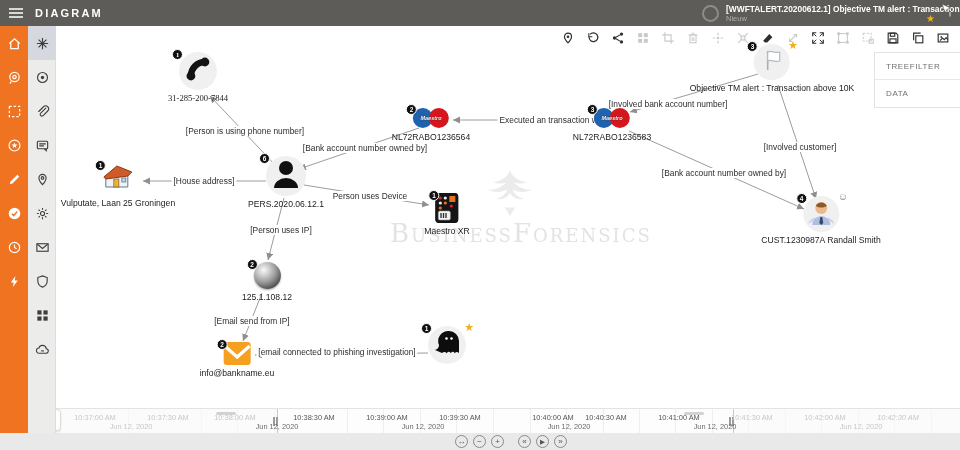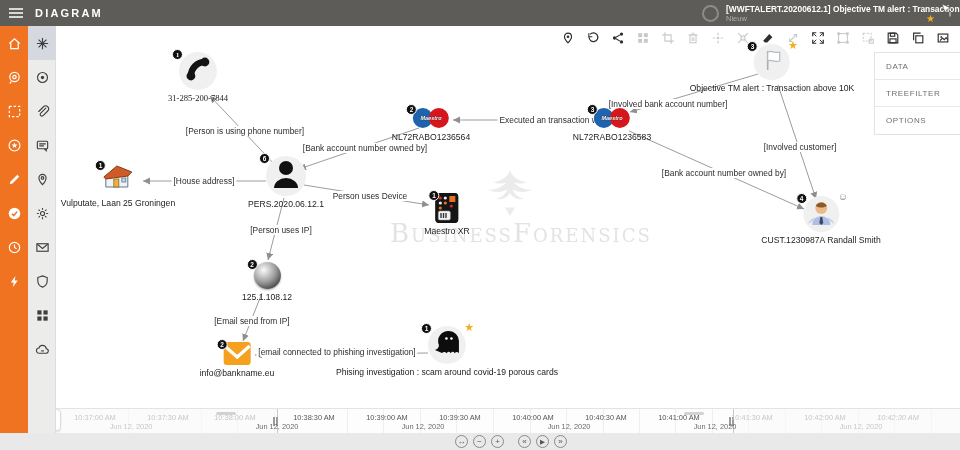--- a/index.html
+++ b/index.html
@@ -363,27 +363,24 @@
       <svg width="14" height="14" viewBox="0 0 16 16" fill="none" stroke="currentColor" stroke-width="1.3">
         <rect x="2.5" y="3.5" width="11" height="9"></rect>
         <circle cx="6" cy="6.8" r="1" fill="currentColor" stroke="none"></circle>
         <path d="M4.5 11l3-3 2 2 2-2.5 2 2.5"></path>
       </svg>
     </span>
 </div>
 
 <div class="panel">
   <div class="prow">
+      <span>TREEFILTER</span>
+    </div>
+  <div class="prow">
       <span>DATA</span>
-    </div>
-  <div class="prow">
-      <span>TREEFILTER</span>
-    </div>
-  <div class="prow">
-      <span>OPTIONS</span>
     </div>
 </div>
 
 <div class="wm">
   <svg width="66" height="52" viewBox="0 0 78 60">
       <path fill="#ebebeb" d="M39 2c-3 9-11 13-20 14 7 2 11 2 16 0-6 6-13 9-22 9 9 4 18 3 23-1-2 7-8 10-14 12 8 1 14-2 17-7v17h-6l6 10 6-10h-6V29c3 5 9 8 17 7-6-2-12-5-14-12 5 4 14 5 23 1-9 0-16-3-22-9 5 2 9 2 16 0-9-1-17-5-20-14z"></path>
     </svg>
   <div class="wm-text">BusinessForensics</div>
 </div>
 
@@ -563,21 +560,20 @@
       <span class="nbadge">1</span>
     <span class="nstar">★</span>
     <div class="ncirc" style="width:38px;height:38px;">
         <span><svg width="30" height="28" viewBox="0 0 30 28">
             <path d="M17 2a10 10 0 0 1 10 10v12c-1.6-1.4-3-1.4-4.2.2-1.2-1.8-2.8-1.8-4 0-1.2-1.8-2.8-1.8-4 0-1.6-1.8-3.2-1.6-4.8-.2l-7-3c2.6-.8 4-2.2 4-5A10 10 0 0 1 17 2z" fill="#0d0d0d"></path>
             <circle cx="14.5" cy="9.5" r="1.3" fill="#fff"></circle>
             <circle cx="19.5" cy="9.5" r="1.3" fill="#fff"></circle>
           </svg></span>
       </div>
   </div>
-  <div class="nlabel">Phising investigation :  scam around covid-19 porous cards</div>
 </div>
 
 <div class="tband">
   <div class="zone" style="left:0; width:221px;"></div>
   <div class="zone" style="left:677px; width:227px;"></div>
   <div class="zdiv" style="left:221px;"></div>
   <div class="zdiv" style="left:677px;"></div>
   <div class="handle" style="left:217px;">
       <i></i>
       <i></i>
@@ -588,21 +584,21 @@
     </div>
   <div class="hbar" style="left:160px; top:3px; width:20px;"></div>
   <div class="hbar" style="left:628px; top:3px; width:20px;"></div>
 
   <div class="tk past" style="left:39px;">10:37:00 AM</div>
   <div class="tk past" style="left:112px;">10:37:30 AM</div>
   <div class="tk past" style="left:179px;">10:38:00 AM</div>
   <div class="tk" style="left:258px;">10:38:30 AM</div>
   <div class="tk" style="left:331px;">10:39:00 AM</div>
   <div class="tk" style="left:404px;">10:39:30 AM</div>
-  <div class="tk" style="left:477px;">10:40:00 AM</div>
+  <div class="tk" style="left:497px;">10:40:00 AM</div>
   <div class="tk" style="left:550px;">10:40:30 AM</div>
   <div class="tk" style="left:623px;">10:41:00 AM</div>
   <div class="tk past" style="left:696px;">10:41:30 AM</div>
   <div class="tk past" style="left:769px;text-align:right;">10:42:00 AM</div>
   <div class="tk past" style="left:842px;font-style:italic;">10:42:30 AM</div>
 
   <div class="tdate past" style="left:75px;">Jun 12, 2020</div>
   <div class="tdate" style="left:221px;">Jun 12, 2020</div>
   <div class="tdate" style="left:367px;">Jun 12, 2020</div>
   <div class="tdate" style="left:513px;">Jun 12, 2020</div>

